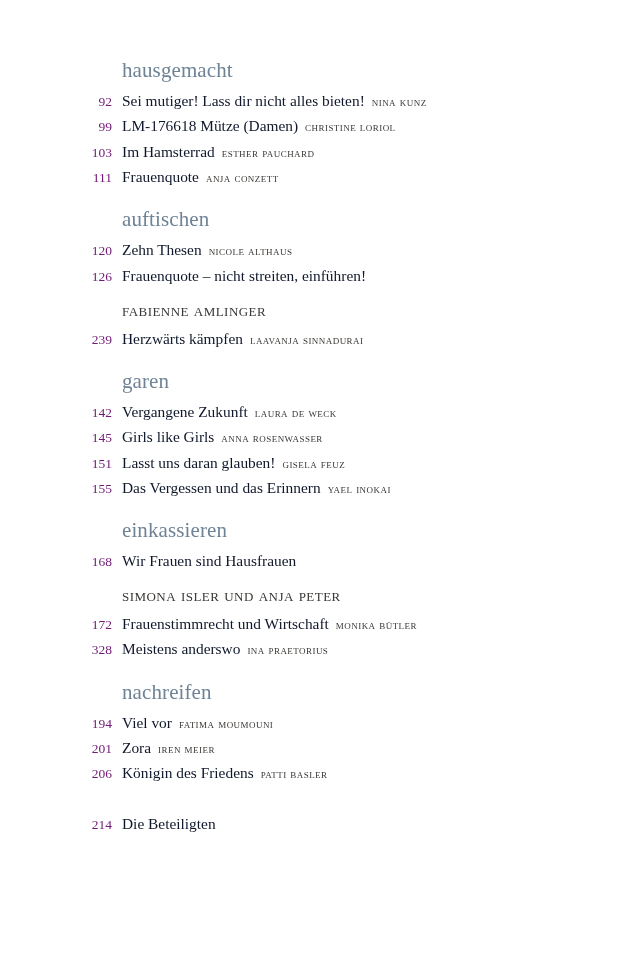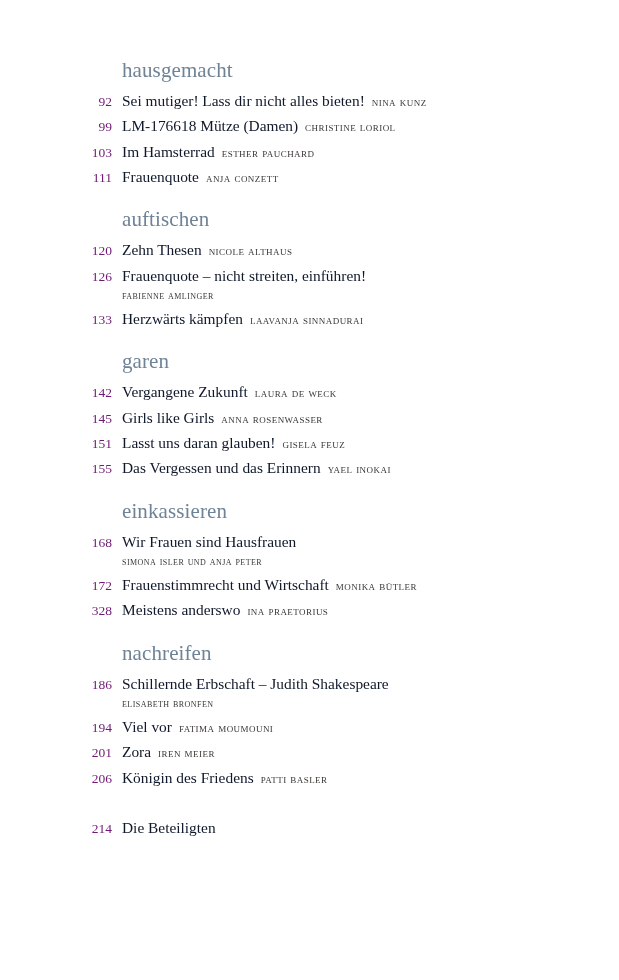--- a/index.html
+++ b/index.html
@@ -90,27 +90,27 @@
     font-variant: small-caps;
     text-transform: lowercase;
     letter-spacing: 0.45px;
     color: #3a3734;
     white-space: nowrap;
   }
 
   
   .entry-author-block {
     display: block;
-    font-size: 12px;
+    font-size: 18px;
     font-variant: small-caps;
     text-transform: lowercase;
     letter-spacing: 0.45px;
     color: #3a3734;
     line-height: 1.42;
-    margin-top: 1px;
+    margin-top: 12px;
   }
 
   .author-gap {
     display: inline-block;
     width: 7px;
   }
 
   
   .tail-entry {
     margin-top: 30px;
@@ -160,21 +160,21 @@
           </div>
         </div>
         <div class="entry">
           <div class="entry-page">126</div>
           <div class="entry-body">
             <div class="entry-line"><span class="entry-title">Frauenquote – nicht streiten, einführen!</span></div>
             <div class="entry-author-block">Fabienne Amlinger</div>
           </div>
         </div>
         <div class="entry">
-          <div class="entry-page">133</div>
+          <div class="entry-page">239</div>
           <div class="entry-body">
             <div class="entry-line"><span class="entry-title">Herzwärts kämpfen</span><span class="author-gap"></span><span class="entry-author">Laavanja Sinnadurai</span></div>
           </div>
         </div>
       </div>
       <div class="section">
         <div class="section-heading">garen</div>
         <div class="entry">
           <div class="entry-page">142</div>
           <div class="entry-body">
@@ -217,27 +217,20 @@
         </div>
         <div class="entry">
           <div class="entry-page">328</div>
           <div class="entry-body">
             <div class="entry-line"><span class="entry-title">Meistens anderswo</span><span class="author-gap"></span><span class="entry-author">Ina Praetorius</span></div>
           </div>
         </div>
       </div>
       <div class="section">
         <div class="section-heading">nachreifen</div>
-        <div class="entry">
-          <div class="entry-page">186</div>
-          <div class="entry-body">
-            <div class="entry-line"><span class="entry-title">Schillernde Erbschaft – Judith Shakespeare</span></div>
-            <div class="entry-author-block">Elisabeth Bronfen</div>
-          </div>
-        </div>
         <div class="entry">
           <div class="entry-page">194</div>
           <div class="entry-body">
             <div class="entry-line"><span class="entry-title">Viel vor</span><span class="author-gap"></span><span class="entry-author">Fatima Moumouni</span></div>
           </div>
         </div>
         <div class="entry">
           <div class="entry-page">201</div>
           <div class="entry-body">
             <div class="entry-line"><span class="entry-title">Zora</span><span class="author-gap"></span><span class="entry-author">Iren Meier</span></div>

